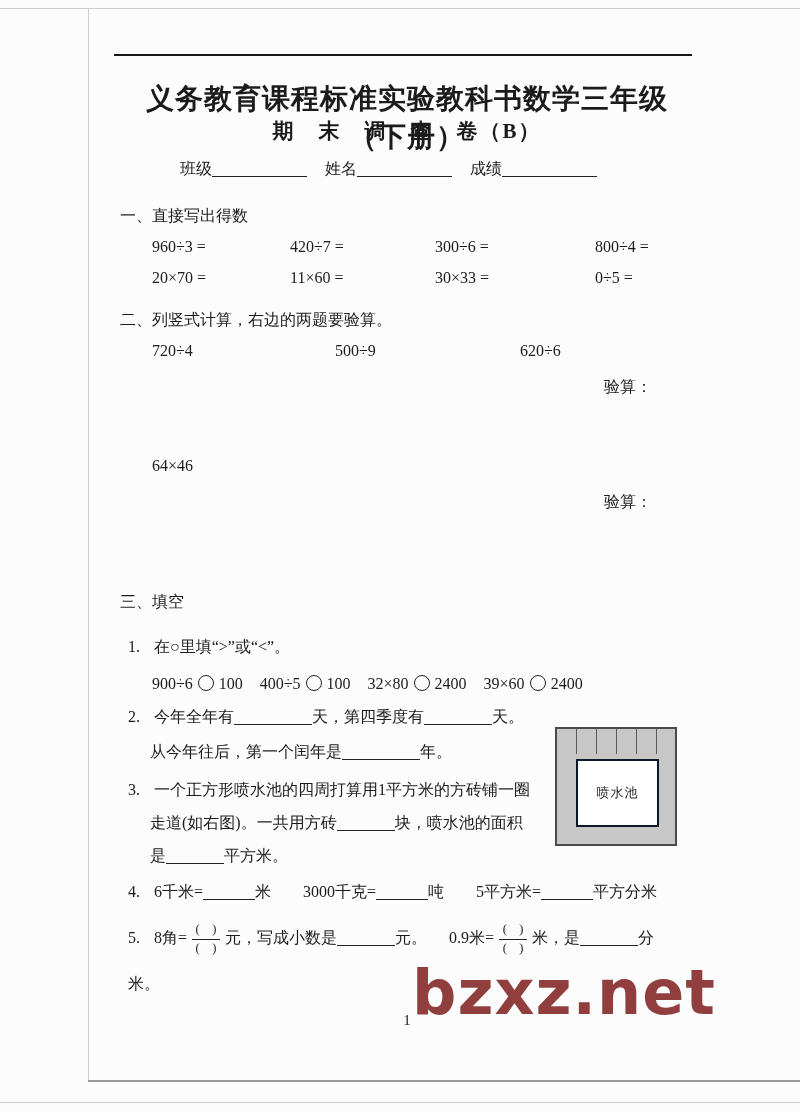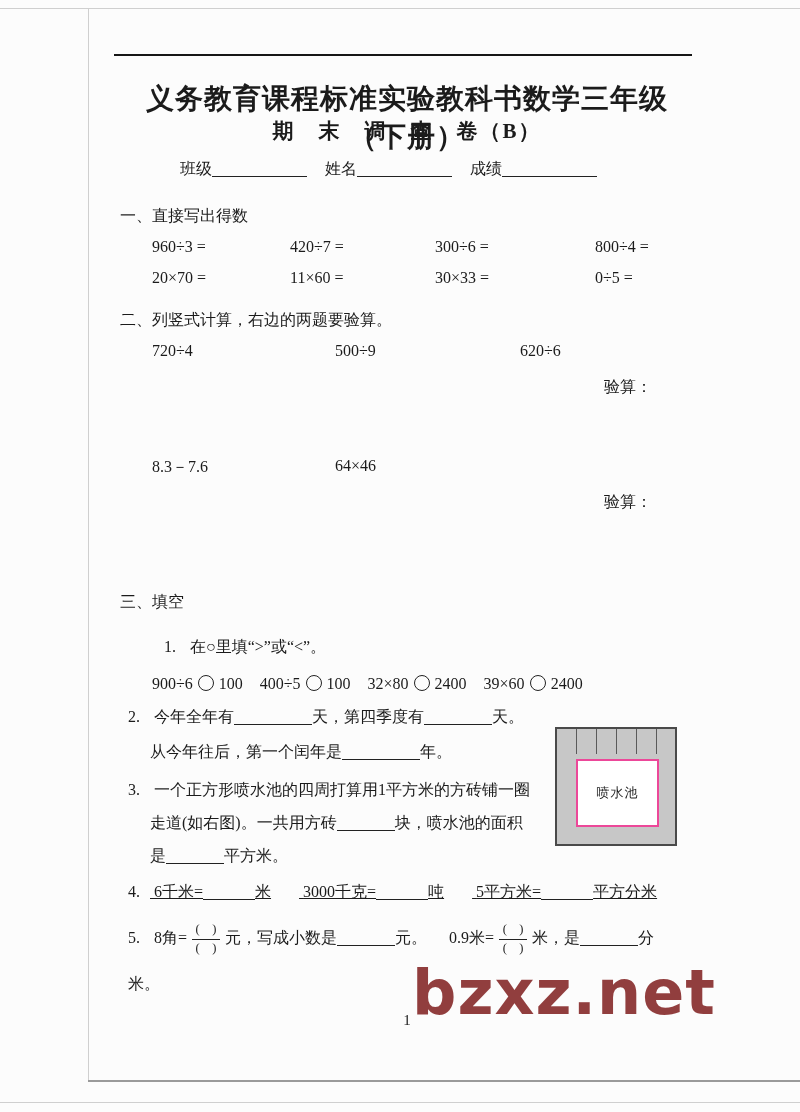--- a/index.html
+++ b/index.html
@@ -29,21 +29,21 @@
   .hang{padding-left:30px;}
   .circle{display:inline-block;width:14px;height:14px;border:1.4px solid #222;border-radius:50%;vertical-align:-2px;margin:0 5px;}
   .comps{display:flex;padding-left:32px;gap:17px;white-space:nowrap;}
   .frac{display:inline-flex;flex-direction:column;align-items:center;vertical-align:middle;
         font-size:12.5px;line-height:1.25;margin:0 5px;}
   .frac-bar{width:28px;border-top:1.2px solid #222;margin:1px 0;height:0;}
   .figure{position:absolute;left:555px;top:727px;width:122px;height:119px;background:#c7c7c7;
           border:2px solid #4a4a4a;box-sizing:border-box;}
   .tile-strip{position:absolute;top:0;left:0;right:0;height:25px;
      background:repeating-linear-gradient(90deg,transparent 0,transparent 18.6px,#5a5a5a 18.6px,#5a5a5a 20px);}
-  .pool{position:absolute;left:19px;top:30px;width:79px;height:64px;background:#ffffff;border:2px solid #ec4899;
+  .pool{position:absolute;left:19px;top:30px;width:79px;height:64px;background:#ffffff;border:2px solid #0f172a;
         display:flex;align-items:center;justify-content:center;font-size:13px;letter-spacing:1px;}
   .watermark{position:absolute;left:412px;top:956px;font-family:"DejaVu Sans",sans-serif;
      font-size:62px;font-weight:bold;color:#7f1d1d;opacity:.85;letter-spacing:1px;white-space:nowrap;}
   .pagenum{left:118px;top:1012px;width:578px;text-align:center;font-size:15px;}
   .q3text{width:440px;}
   .nowrap{white-space:nowrap;}
   .gap28{margin-right:28px;}
   .gap14{margin-right:14px;}
 </style>
 </head>
@@ -82,28 +82,27 @@
 
 <div class="abs sec" style="top:310px;">二、列竖式计算，右边的两题要验算。</div>
 <div class="abs sec row3" style="top:342px;">
   <span class="cell">720÷4</span>
   <span class="cell">500÷9</span>
   <span class="cell">620÷6</span>
 </div>
 <div class="abs checkpos" style="top:377px;">验算：</div>
 
 <div class="abs sec row3" style="top:457px;">
-  <span class="cell">8.3－7.6</span>
   <span class="cell">64×46</span>
 </div>
 <div class="abs checkpos" style="top:492px;">验算：</div>
 
 <div class="abs sec" style="top:592px;">三、填空</div>
 
-<div class="abs sec nowrap" style="top:637px;margin-left:36px;">
+<div class="abs sec nowrap" style="top:637px;">
   <span class="qnum">1.</span>
   <span>在○里填“&gt;”或“&lt;”。</span>
 </div>
 <div class="abs sec comps" style="top:675px;">
   <span class="nowrap">
     <span>900÷6</span><span class="circle"></span><span>100</span>
   </span>
   <span class="nowrap">
     <span>400÷5</span><span class="circle"></span><span>100</span>
   </span>
@@ -132,21 +131,21 @@
 </div>
 <div class="abs sec nowrap hang q3text" style="top:846px;">
   <span>是</span><span class="blank w58"></span><span>平方米。</span>
 </div>
 
 <div class="figure">
   <div class="tile-strip"></div>
   <div class="pool">喷水池</div>
 </div>
 
-<div class="abs sec nowrap" style="top:882px;text-decoration:underline;">
+<div class="abs sec nowrap" style="top:882px;">
   <span class="qnum">4.</span>
   <span>6千米=</span><span class="blank w52"></span><span class="gap28">米</span>
   <span>3000千克=</span><span class="blank w52"></span><span class="gap28">吨</span>
   <span>5平方米=</span><span class="blank w52"></span><span>平方分米</span>
 </div>
 
 <div class="abs sec nowrap" style="top:922px;">
   <span class="qnum">5.</span>
   <span>8角=</span><span class="frac">
       <span>(　)</span>

